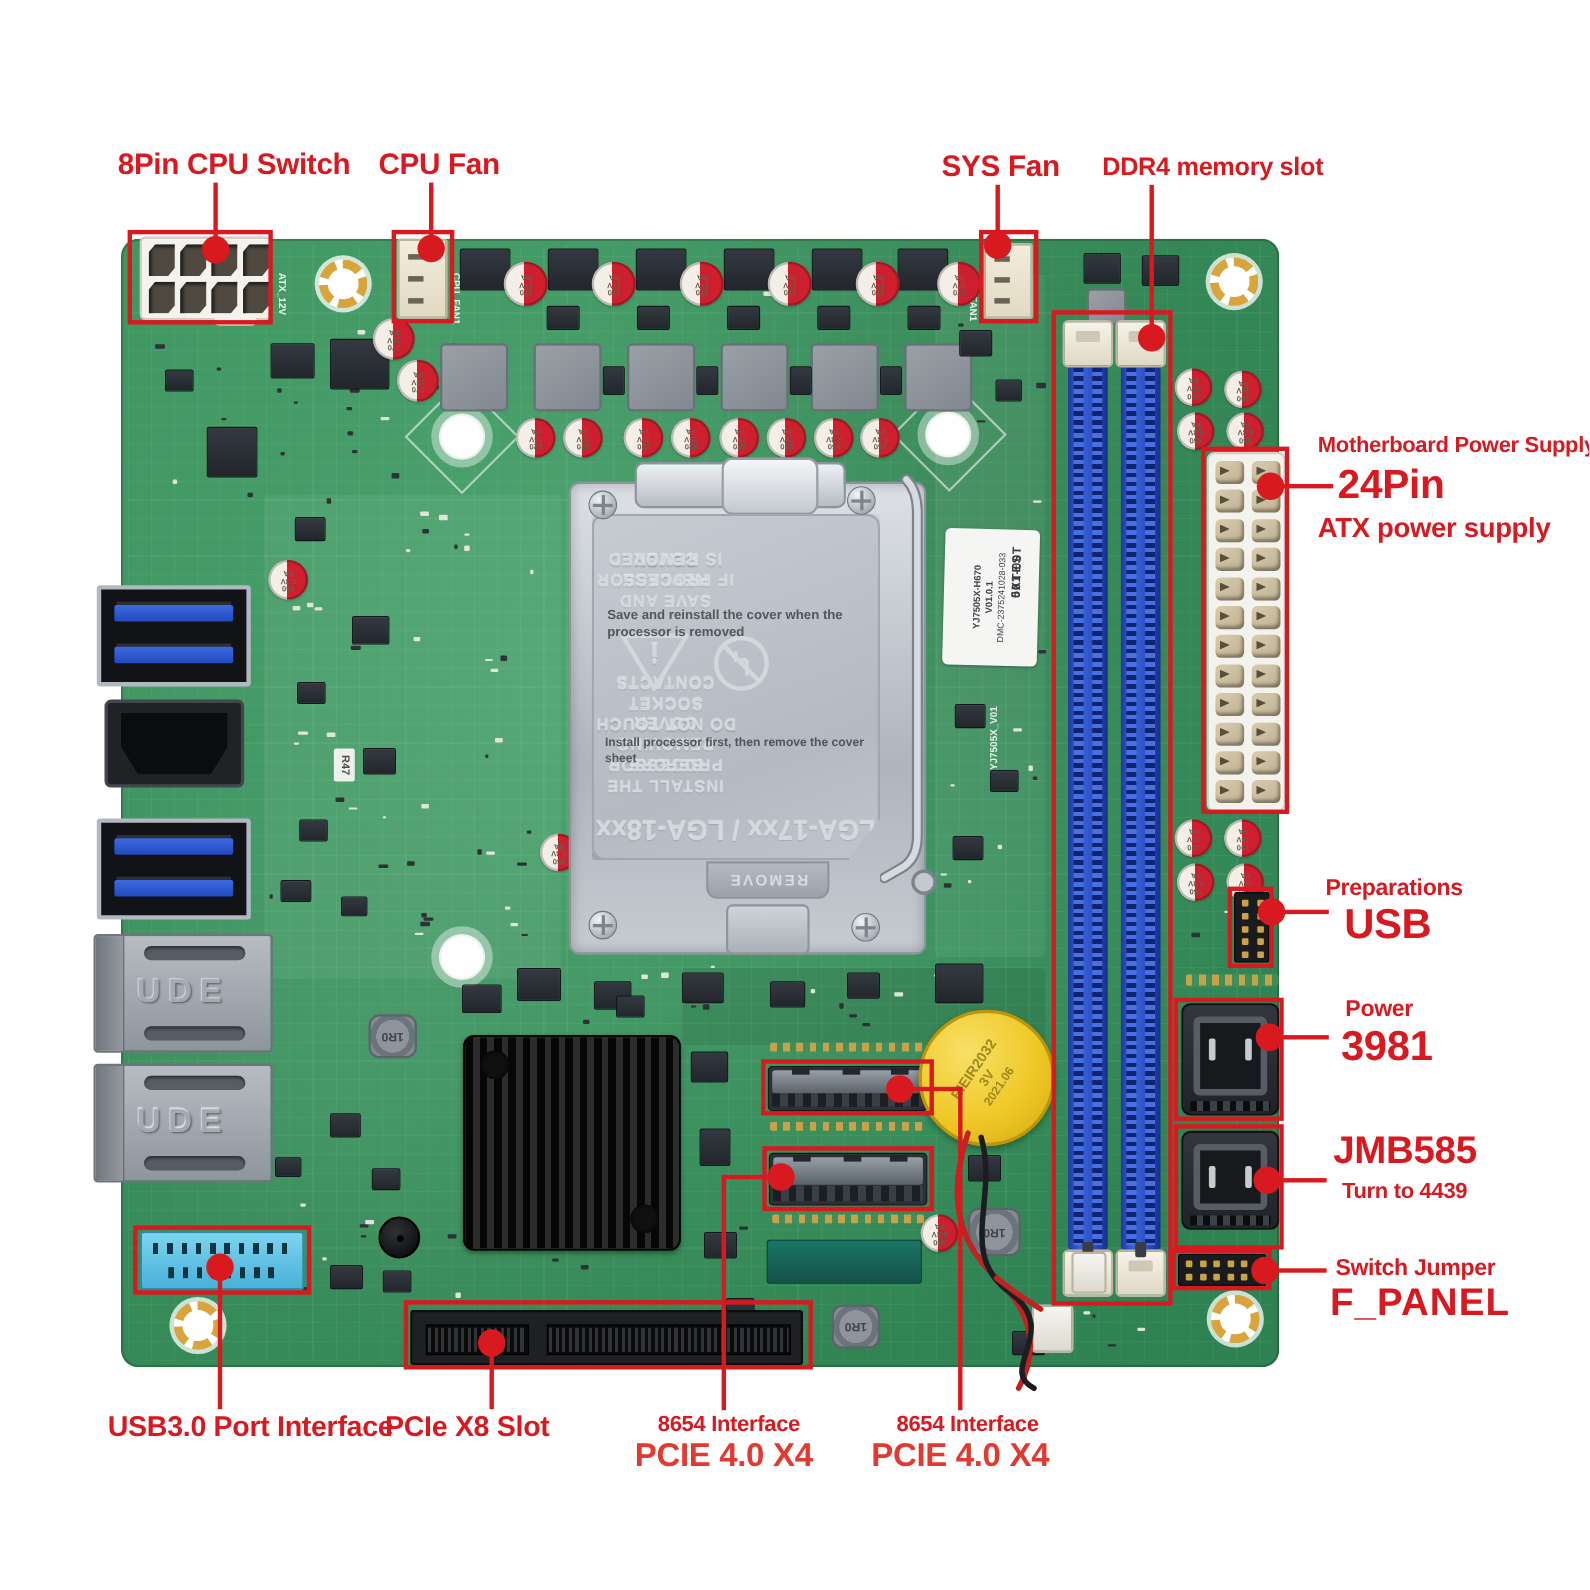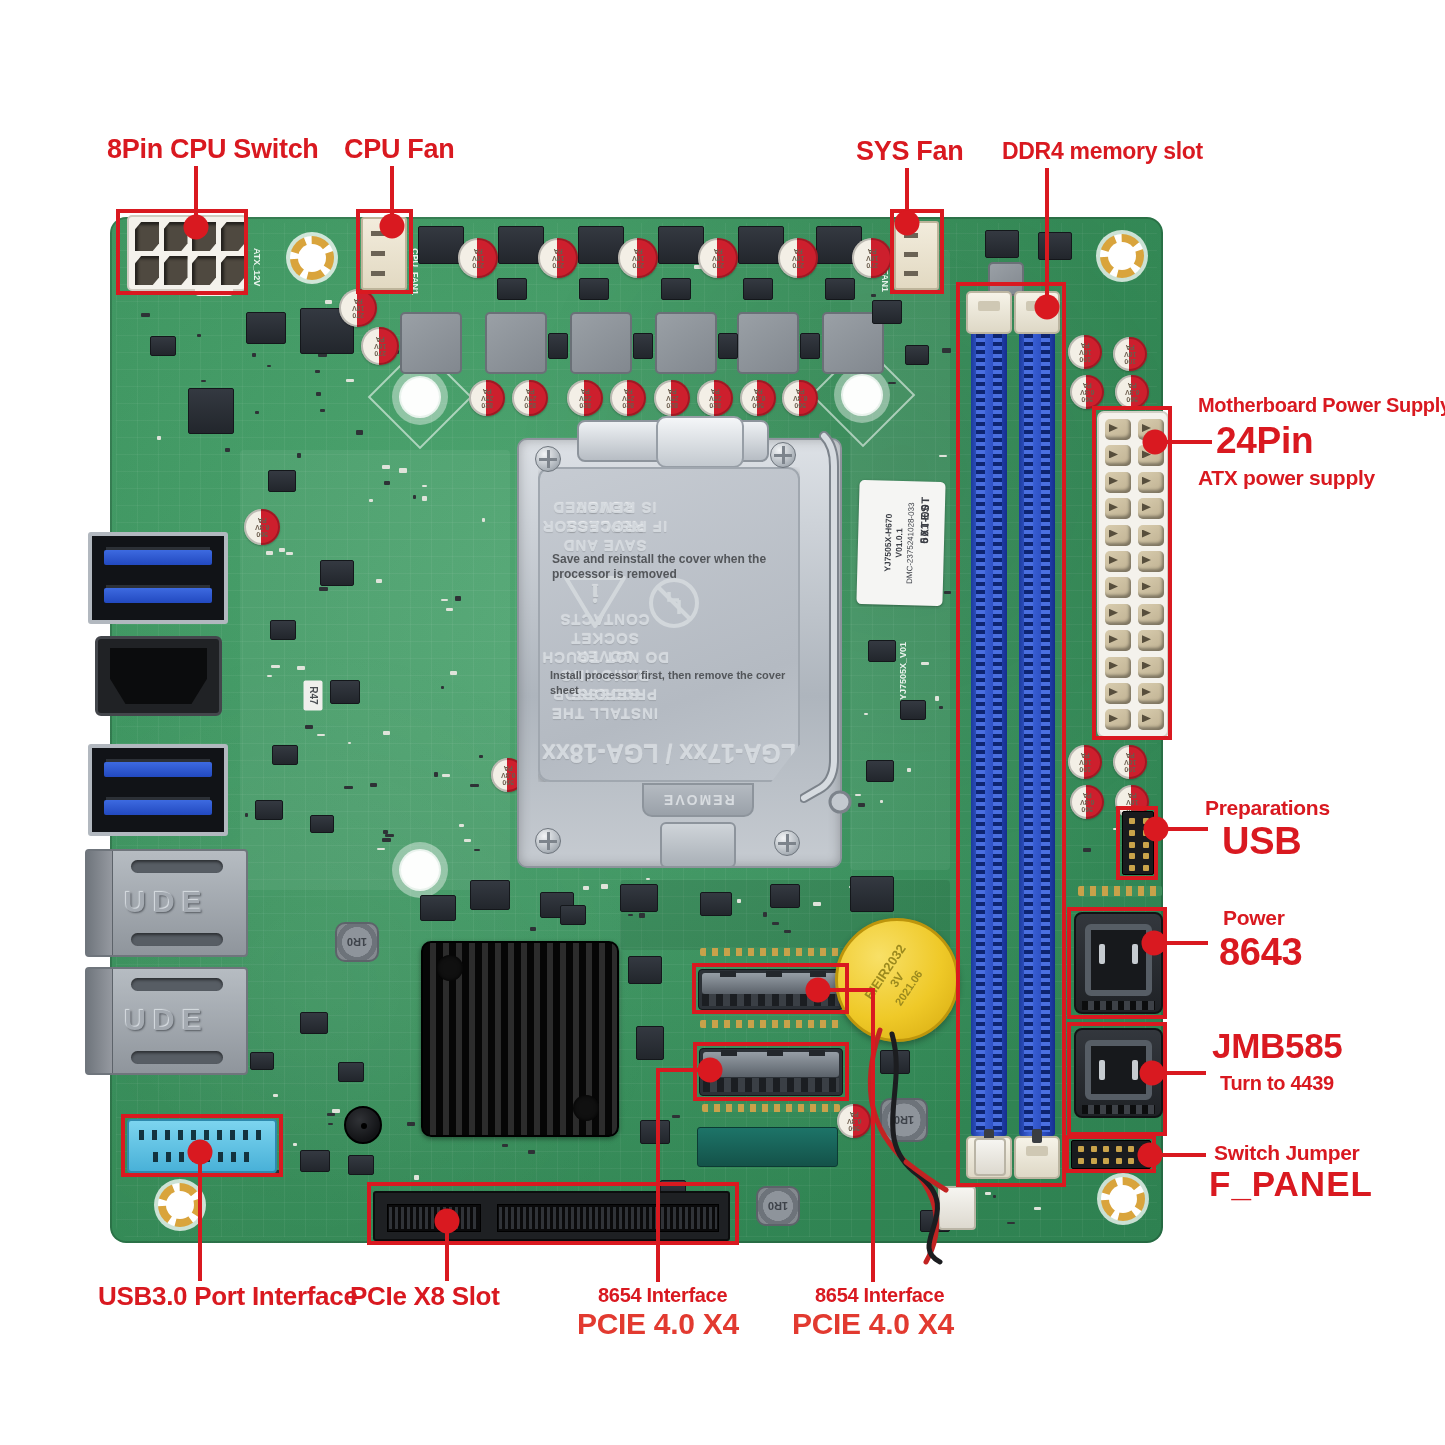--- a/index.html
+++ b/index.html
@@ -184,21 +184,21 @@
   .rline{background:var(--red);z-index:40;}
   .rdot{width:25px;height:25px;border-radius:50%;background:var(--red);z-index:41;transform:translate(-50%,-50%);}
   .ann{color:var(--red);font-weight:bold;white-space:nowrap;z-index:42;letter-spacing:-0.3px;}
   .ann.b2{color:var(--red2);}
   .lbl-8pin{left:107px;top:134px;font-size:27px;}
   .lbl-cpufan{left:344px;top:134px;font-size:27px;}
   .lbl-sysfan{left:856px;top:136px;font-size:27px;}
   .lbl-ddr4{left:1002px;top:138px;font-size:23px;}
   .lbl-mps{left:1198px;top:394px;font-size:20px;}
   .lbl-24pin{left:1216px;top:420px;font-size:37px;}
-  .lbl-atx{left:1198px;top:466px;font-size:21px;}
+  .lbl-atx{left:1198px;top:466px;font-size:25px;}
   .lbl-prep{left:1205px;top:796px;font-size:21px;}
   .lbl-usb{left:1222px;top:820px;font-size:38px;}
   .lbl-native{left:1223px;top:906px;font-size:21px;}
   .lbl-8643{left:1219px;top:931px;font-size:38px;}
   .lbl-jmb{left:1212px;top:1026px;font-size:35px;}
   .lbl-turn{left:1220px;top:1072px;font-size:20px;}
   .lbl-switch{left:1214px;top:1141px;font-size:21px;}
   .lbl-fpanel{left:1209px;top:1164px;font-size:35px;letter-spacing:1px;}
   .lbl-usb3loc{left:98px;top:1281px;font-size:26px;}
   .lbl-pciex8{left:350px;top:1281px;font-size:26px;}
@@ -495,21 +495,21 @@
   <div class="ann lbl-8pin">8Pin CPU Switch</div>
   <div class="ann lbl-cpufan">CPU Fan</div>
   <div class="ann lbl-sysfan">SYS Fan</div>
   <div class="ann lbl-ddr4">DDR4 memory slot</div>
   <div class="ann lbl-mps">Motherboard Power Supply</div>
   <div class="ann lbl-24pin">24Pin</div>
   <div class="ann lbl-atx">ATX power supply</div>
   <div class="ann lbl-prep">Preparations</div>
   <div class="ann lbl-usb">USB</div>
   <div class="ann lbl-native">Power</div>
-  <div class="ann lbl-8643">8643</div>
+  <div class="ann lbl-8643">3981</div>
   <div class="ann lbl-jmb">JMB585</div>
   <div class="ann lbl-turn">Turn to 4439</div>
   <div class="ann lbl-switch">Switch Jumper</div>
   <div class="ann lbl-fpanel">F_PANEL</div>
   <div class="ann lbl-usb3loc">USB3.0 Port Interface</div>
   <div class="ann lbl-pciex8">PCIe X8 Slot</div>
   <div class="ann lbl-8654L">8654 Interface</div>
   <div class="ann b2 lbl-p4L">PCIE 4.0 X4</div>
   <div class="ann lbl-8654R">8654 Interface</div>
   <div class="ann b2 lbl-p4R">PCIE 4.0 X4</div>

